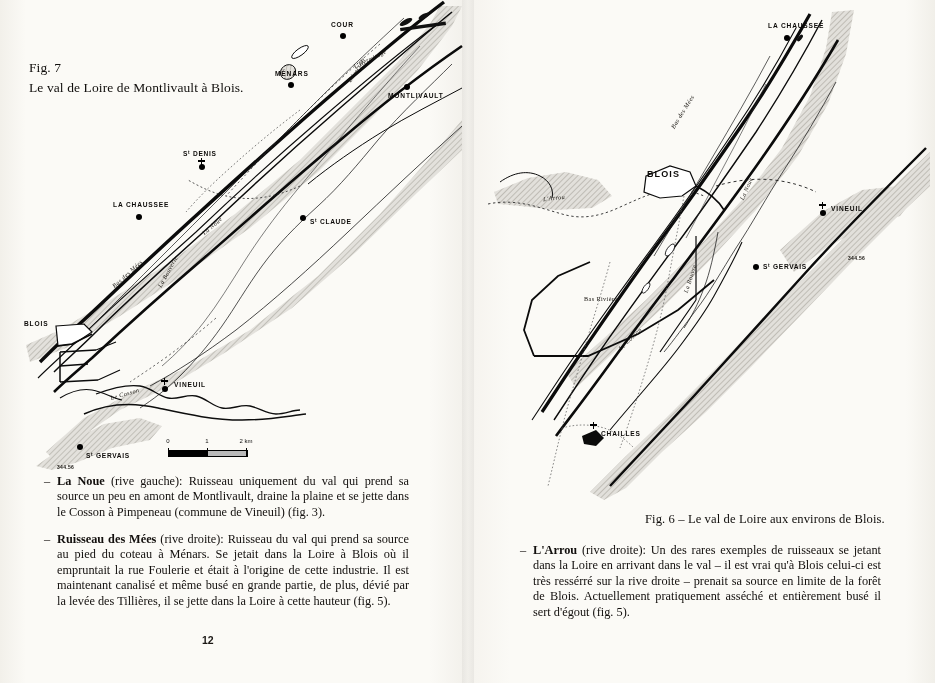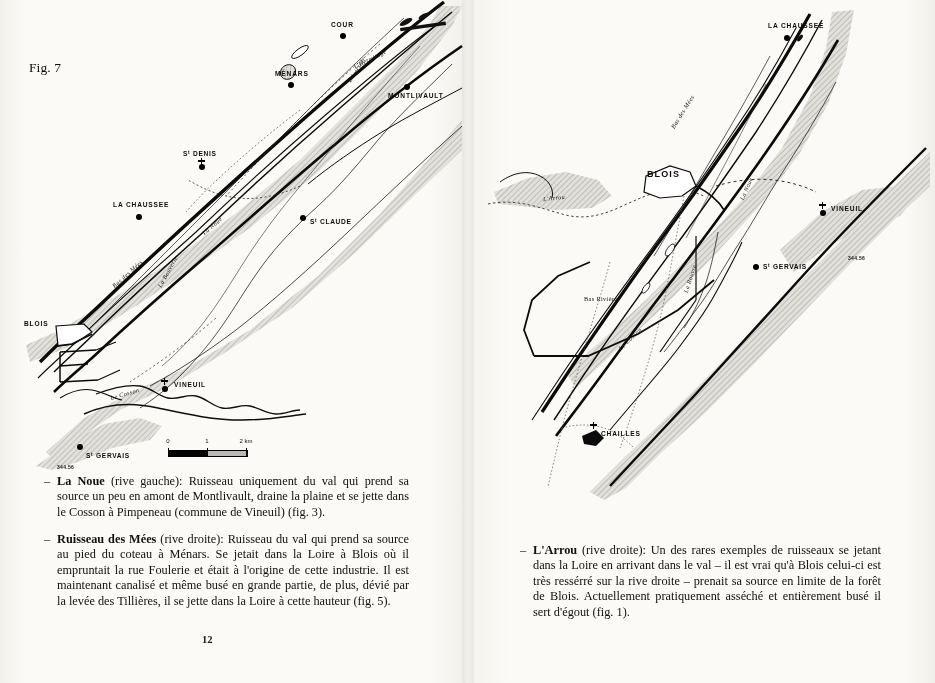--- a/index.html
+++ b/index.html
@@ -72,21 +72,21 @@
     left: -13px;
     top: 0;
   }
   .para b { font-weight: bold; }
   #para-lanoue  { left: 57px; top: 474px; width: 352px; }
   #para-mees    { left: 57px; top: 532px; width: 352px; }
   #para-larrou  { left: 63px; top: 543px; width: 348px; }
 
   .folio {
     position: absolute;
-    font-family: Liberation Serif, serif;
+    font-family: Liberation Sans, sans-serif;
     font-size: 10.5px;
     font-weight: bold;
     color: #1a1714;
   }
   #folio-left  { left: 202px; top: 634px; }
 
   
   .map { position: absolute; }
   #map-fig5 { left: 0px;  top: 0px; width: 466px; height: 470px; }
   #map-fig6 { left: 0px;  top: 0px; width: 465px; height: 500px; }
@@ -288,20 +288,21 @@
         <div class="num" style="left:50%;">1</div>
         <div class="num" style="left:100%;">2 km</div>
         <div class="bar"></div>
         <div class="tick" style="left:0;"></div>
         <div class="tick" style="left:50%;"></div>
         <div class="tick" style="left:100%;"></div>
       </div>
     </div>
 
     <div class="fig-title" id="fig5-title">Fig.  7</div>
+    <div class="fig-title" id="fig5-subtitle">Le val de Loire de Montlivault à Blois.</div>
 
     <div class="para" id="para-lanoue">
       <span class="dash">–</span><b>La Noue</b><span> (rive gauche): Ruisseau uniquement du val qui prend sa source un peu en amont de Montlivault, draine la plaine et se jette dans le Cosson à Pimpeneau (commune de Vineuil) (fig. 3).</span>
     </div>
 
     <div class="para" id="para-mees">
       <span class="dash">–</span><b>Ruisseau des Mées</b><span> (rive droite): Ruisseau du val qui prend sa source au pied du coteau à Ménars. Se jetait dans la Loire à Blois où il empruntait la rue Foulerie et était à l'origine de cette industrie. Il est maintenant canalisé et même busé en grande partie, de plus, dévié par la levée des Tillières, il se jette dans la Loire à cette hauteur (fig. 5).</span>
     </div>
 
     <div class="folio" id="folio-left">12</div>
@@ -397,19 +398,20 @@
       <div class="hydro-label" style="left:264px; top:185px; transform:rotate(-66deg);">La Noue</div>
       <div class="hydro-label" style="left:205px; top:275px; transform:rotate(-72deg);">La Bouvre</div>
       <div class="hydro-label" style="left:193px; top:108px; transform:rotate(-58deg);">Bas des Mées</div>
       <div class="hydro-label" style="left:114px; top:295px; font-style:normal;">Bas Rivière</div>
       <div class="hydro-label" style="left:145px; top:335px; transform:rotate(-44deg);">Le Cosson</div>
 
       <div class="tiny-label" style="left:378px; top:255px;">344.56</div>
 
     </div>
 
+    <div class="fig-title" id="fig6-caption">Fig.  6 – Le val de Loire aux environs de Blois.</div>
 
     <div class="para" id="para-larrou">
-      <span class="dash">–</span><b>L'Arrou</b><span> (rive droite): Un des rares exemples de ruisseaux se jetant dans la Loire en arrivant dans le val – il est vrai qu'à Blois celui-ci est très ressérré sur la rive droite – prenait sa source en limite de la forêt de Blois. Actuellement pratiquement asséché et entièrement busé il sert d'égout (fig. 1).</span>
+      <span class="dash">–</span><b>L'Arrou</b><span> (rive droite): Un des rares exemples de ruisseaux se jetant dans la Loire en arrivant dans le val – il est vrai qu'à Blois celui-ci est très ressérré sur la rive droite – prenait sa source en limite de la forêt de Blois. Actuellement pratiquement asséché et entièrement busé il sert d'égout (fig. 5).</span>
     </div>
 
   </div>
 </div>
 
 </body></html>

